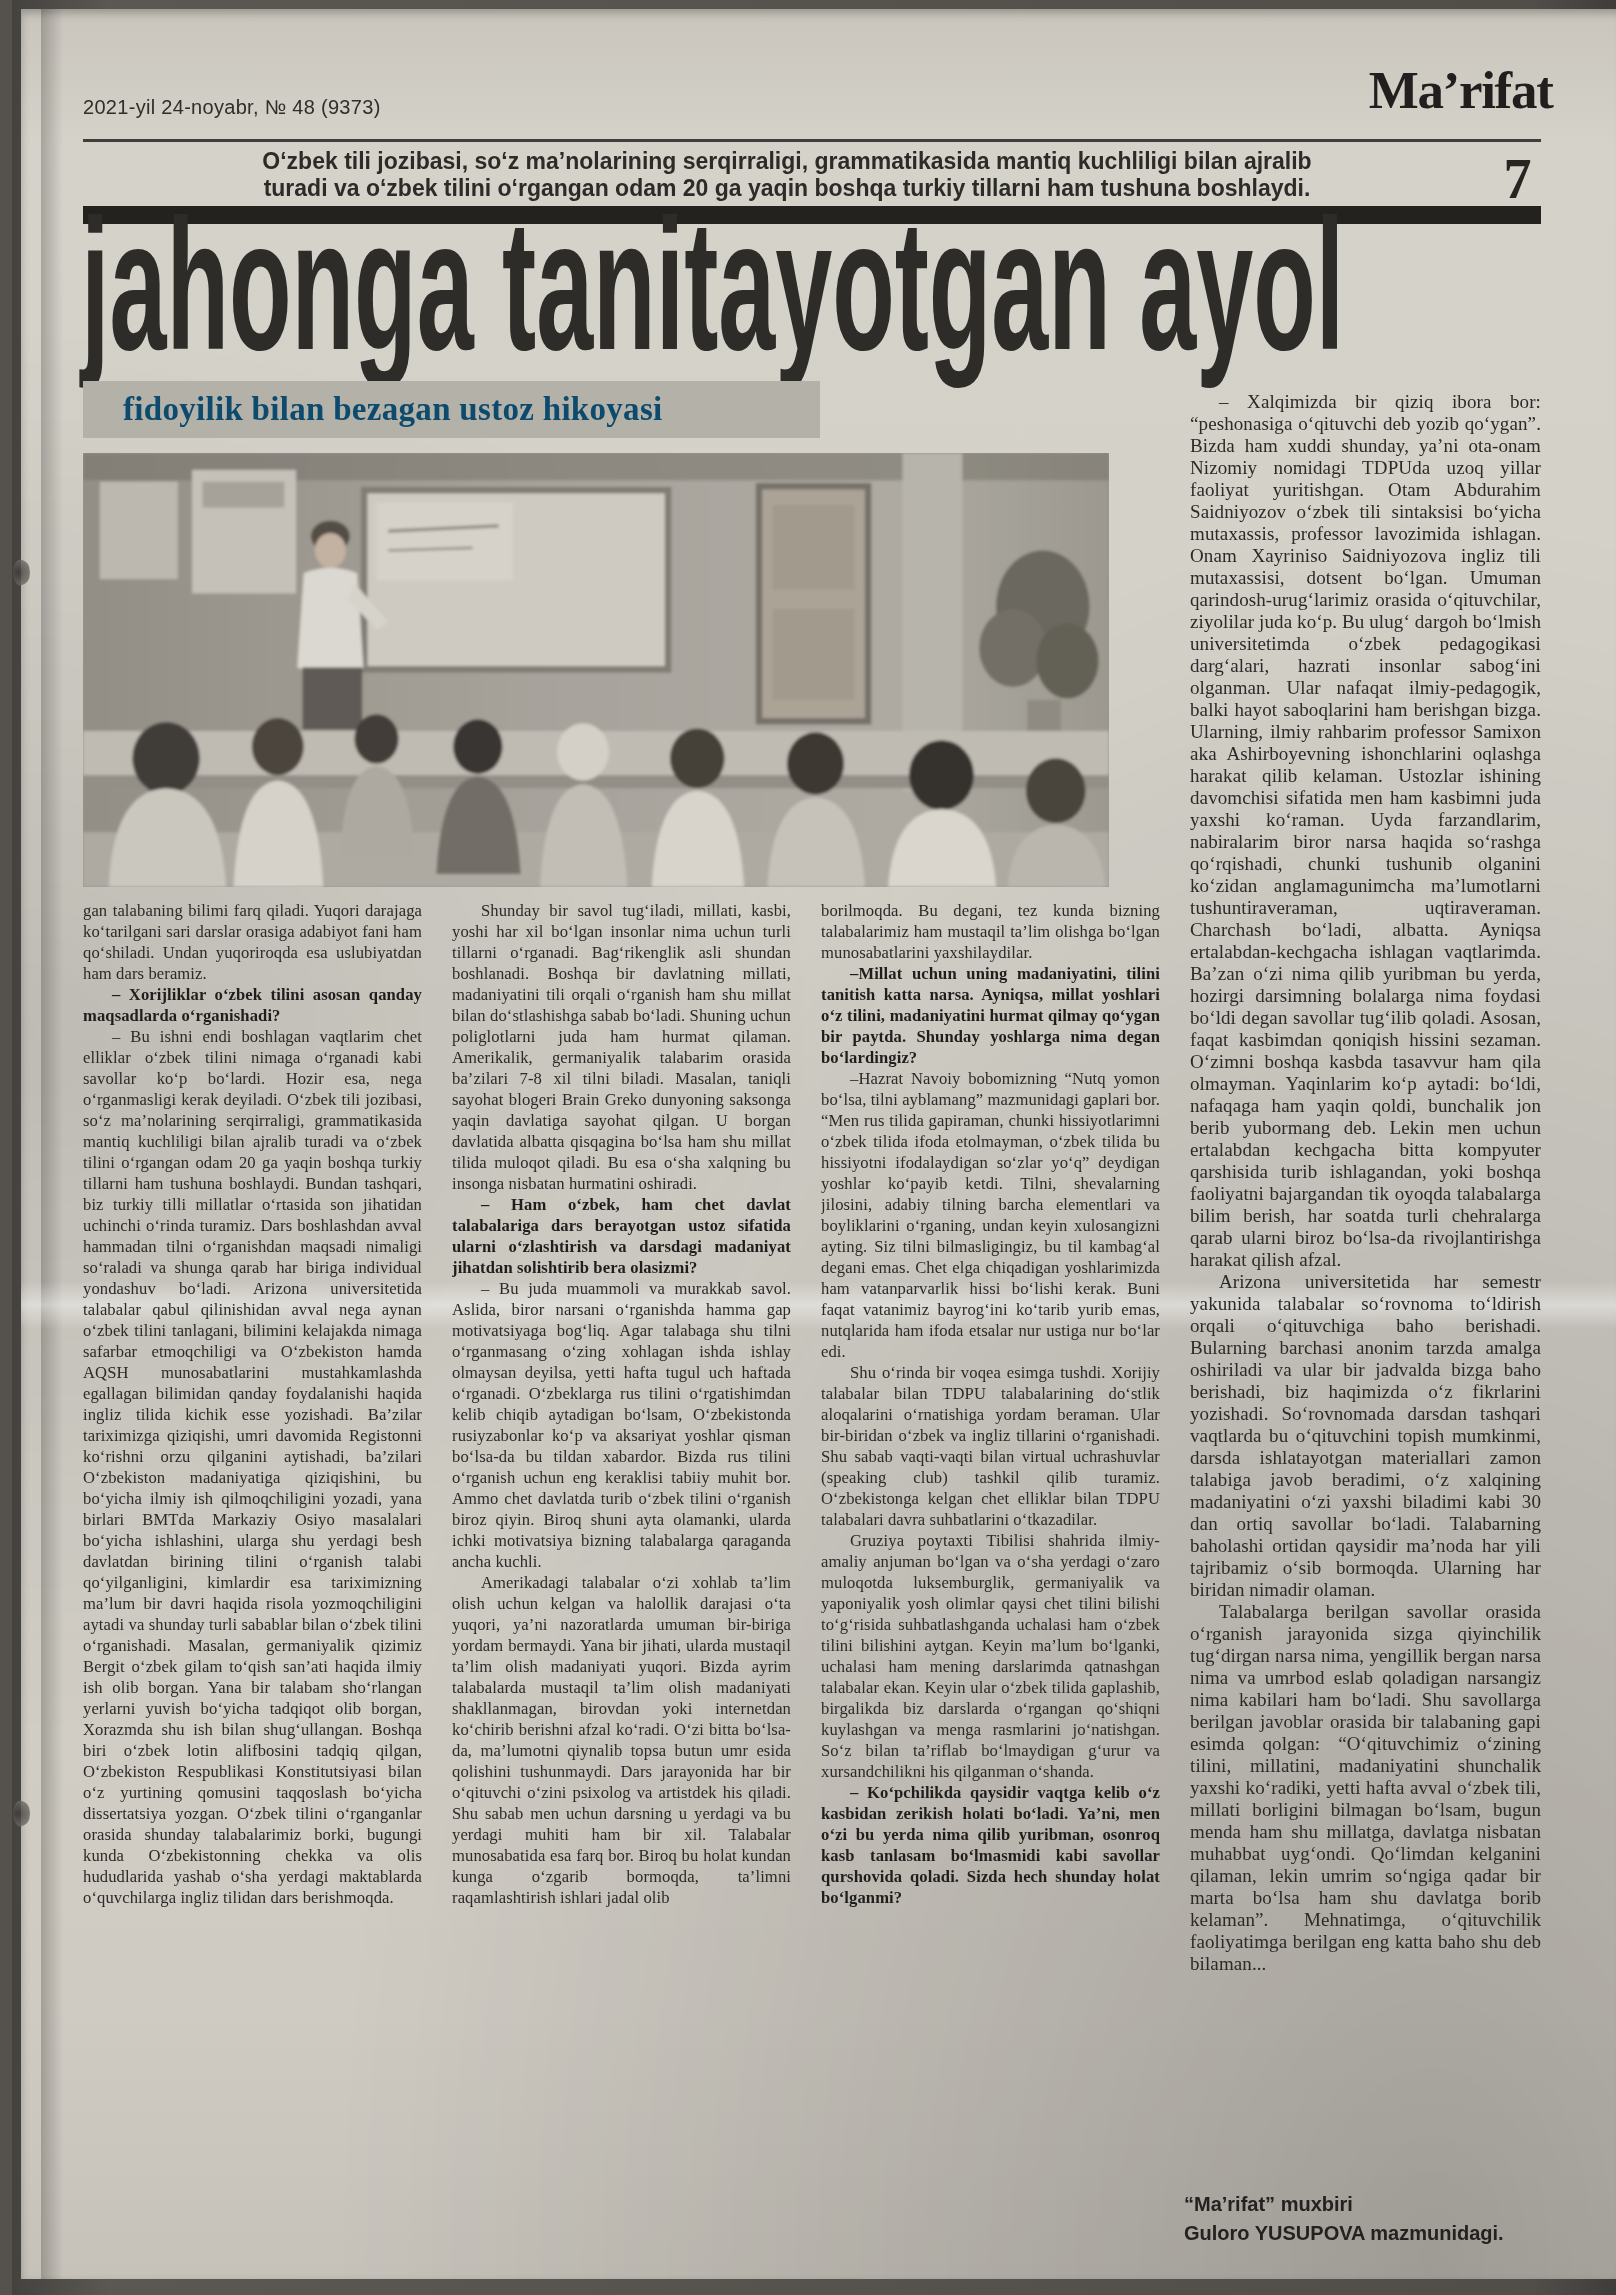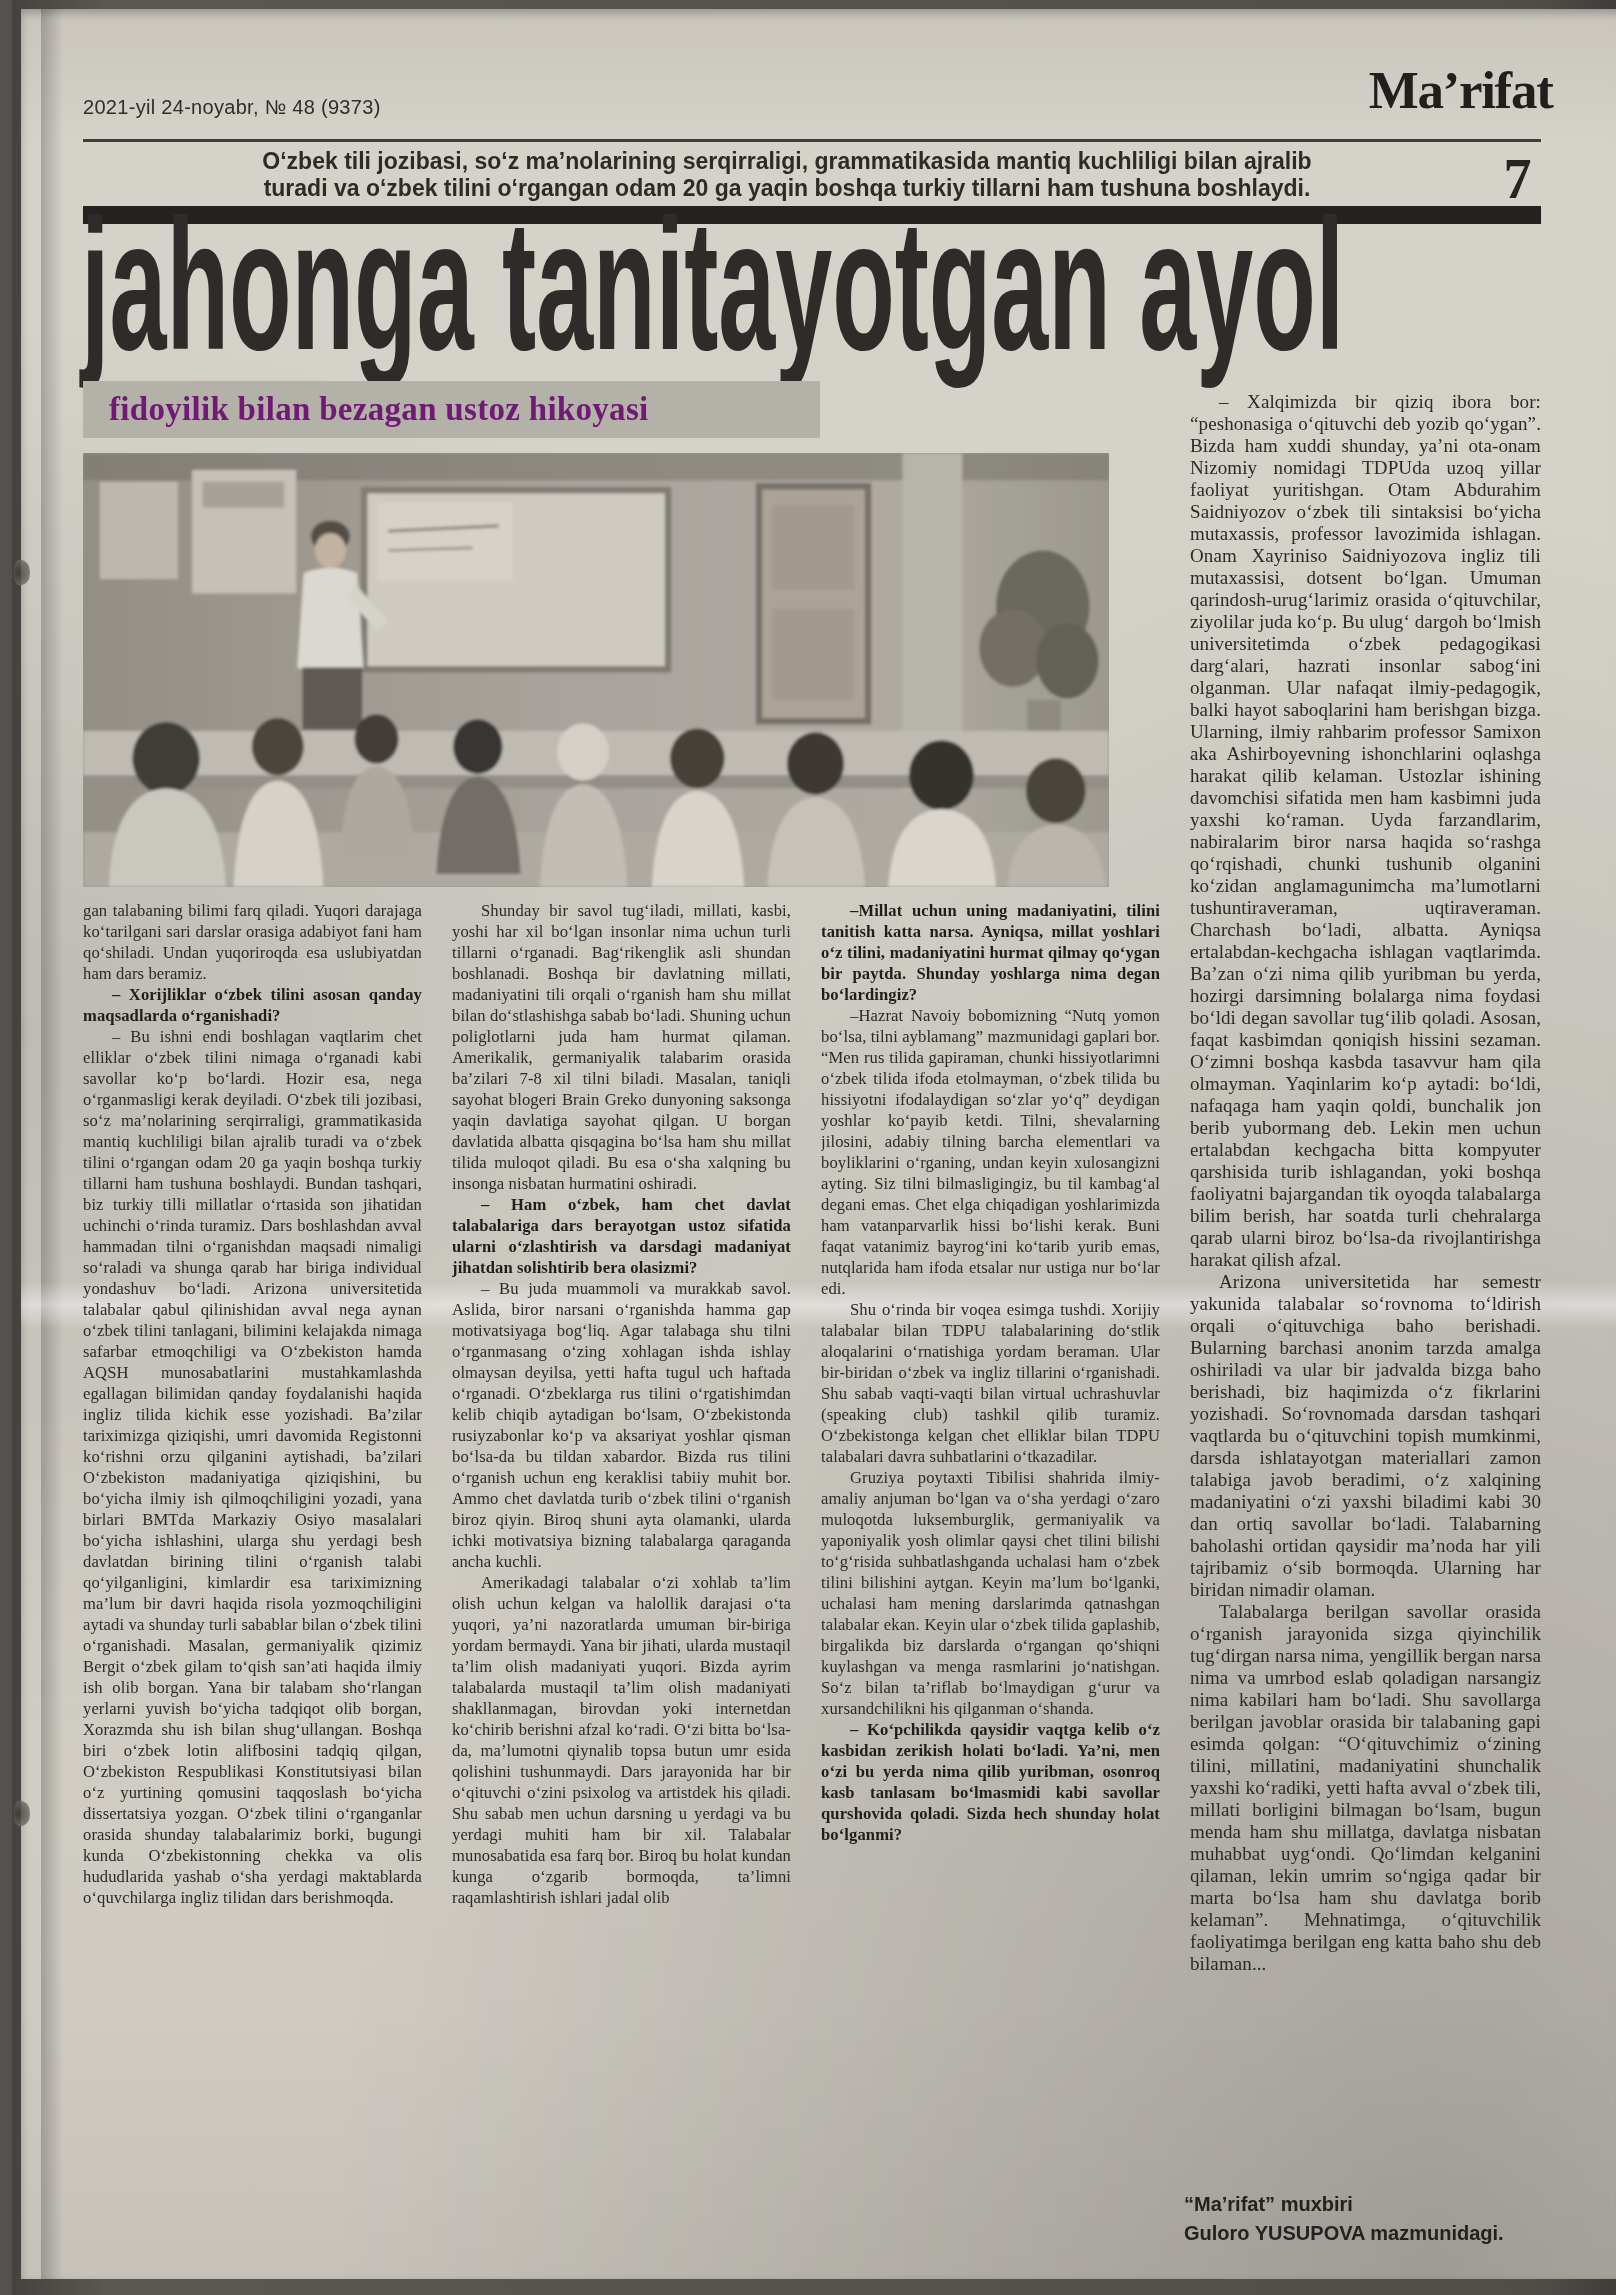--- a/index.html
+++ b/index.html
@@ -20,21 +20,21 @@
   .rule{position:absolute;left:62px;right:82px;top:130px;height:2.6px;background:#403e3a;}
   .pagenum{position:absolute;right:91px;top:138px;font-family:"Liberation Serif",serif;font-weight:bold;font-size:56px;color:#262522;}
   .standfirst{position:absolute;left:214px;width:1104px;top:139px;text-align:center;font-family:"Liberation Sans",sans-serif;font-weight:bold;font-size:23px;line-height:27px;color:#2c2b28;}
   .blackbar{position:absolute;left:62px;right:82px;top:197px;height:18px;background:#23221f;}
 
   
   .headline-svg{position:absolute;left:60px;top:181px;overflow:visible;}
   .headline-svg text{font-family:"Liberation Sans",sans-serif;font-weight:bold;fill:#2d2c29;}
 
   .subhead-bar{position:absolute;left:62px;top:372px;width:737px;height:57px;background:#b4b1a9;}
-  .subhead-bar .t{font-family:"Liberation Serif",serif;font-weight:bold;font-size:33px;line-height:57px;padding-left:26px;color:#701a75;letter-spacing:0.3px;border-radius:11px;}
+  .subhead-bar .t{font-family:"Liberation Serif",serif;font-weight:bold;font-size:33px;line-height:57px;padding-left:40px;color:#0c4a6e;letter-spacing:0.3px;border-radius:11px;}
 
   
   .photo{position:absolute;left:62px;top:444px;width:1026px;height:434px;background:#9a958d;overflow:hidden;}
 
   
   .col{position:absolute;top:891px;height:1359px;overflow:hidden;font-size:16.6px;line-height:21px;color:#2b2a28;}
   .col .para{margin:0;text-align:justify;text-indent:29px;letter-spacing:0.1px;}
   .col .para.cont{text-indent:0;font-family:Liberation Serif, serif;}
   .col .para.q{font-weight:bold;color:#1f1e1c;}
   #col1{left:62px;width:339px;}
@@ -155,20 +155,21 @@
         <p class="para q">– Xorijliklar o‘zbek tilini asosan qanday maqsadlarda o‘rganishadi?</p>
         <p class="para ">– Bu ishni endi boshlagan vaqtlarim chet elliklar o‘zbek tilini nimaga o‘rganadi kabi savollar ko‘p bo‘lardi. Hozir esa, nega o‘rganmasligi kerak deyiladi. O‘zbek tili jozibasi, so‘z ma’nolarining serqirraligi, grammatikasida mantiq kuchliligi bilan ajralib turadi va o‘zbek tilini o‘rgangan odam 20 ga yaqin boshqa turkiy tillarni ham tushuna boshlaydi. Bundan tashqari, biz turkiy tilli millatlar o‘rtasida son jihatidan uchinchi o‘rinda turamiz. Dars boshlashdan avval hammadan tilni o‘rganishdan maqsadi nimaligi so‘raladi va shunga qarab har biriga individual yondashuv bo‘ladi. Arizona universitetida talabalar qabul qilinishidan avval nega aynan o‘zbek tilini tanlagani, bilimini kelajakda nimaga safarbar etmoqchiligi va O‘zbekiston hamda AQSH munosabatlarini mustahkamlashda egallagan bilimidan qanday foydalanishi haqida ingliz tilida kichik esse yozishadi. Ba’zilar tariximizga qiziqishi, umri davomida Registonni ko‘rishni orzu qilganini aytishadi, ba’zilari O‘zbekiston madaniyatiga qiziqishini, bu bo‘yicha ilmiy ish qilmoqchiligini yozadi, yana birlari BMTda Markaziy Osiyo masalalari bo‘yicha ishlashini, ularga shu yerdagi besh davlatdan birining tilini o‘rganish talabi qo‘yilganligini, kimlardir esa tariximizning ma’lum bir davri haqida risola yozmoqchiligini aytadi va shunday turli sabablar bilan o‘zbek tilini o‘rganishadi. Masalan, germaniyalik qizimiz Bergit o‘zbek gilam to‘qish san’ati haqida ilmiy ish olib borgan. Yana bir talabam sho‘rlangan yerlarni yuvish bo‘yicha tadqiqot olib borgan, Xorazmda shu ish bilan shug‘ullangan. Boshqa biri o‘zbek lotin alifbosini tadqiq qilgan, O‘zbekiston Respublikasi Konstitutsiyasi bilan o‘z yurtining qomusini taqqoslash bo‘yicha dissertatsiya yozgan. O‘zbek tilini o‘rganganlar orasida shunday talabalarimiz borki, bugungi kunda O‘zbekistonning chekka va olis hududlarida yashab o‘sha yerdagi maktablarda o‘quvchilarga ingliz tilidan dars berishmoqda.</p>
       </div>
     <div class="col" id="col2">
         <p class="para ">Shunday bir savol tug‘iladi, millati, kasbi, yoshi har xil bo‘lgan insonlar nima uchun turli tillarni o‘rganadi. Bag‘rikenglik asli shundan boshlanadi. Boshqa bir davlatning millati, madaniyatini tili orqali o‘rganish ham shu millat bilan do‘stlashishga sabab bo‘ladi. Shuning uchun poliglotlarni juda ham hurmat qilaman. Amerikalik, germaniyalik talabarim orasida ba’zilari 7-8 xil tilni biladi. Masalan, taniqli sayohat blogeri Brain Greko dunyoning saksonga yaqin davlatiga sayohat qilgan. U borgan davlatida albatta qisqagina bo‘lsa ham shu millat tilida muloqot qiladi. Bu esa o‘sha xalqning bu insonga nisbatan hurmatini oshiradi.</p>
         <p class="para q">– Ham o‘zbek, ham chet davlat talabalariga dars berayotgan ustoz sifatida ularni o‘zlashtirish va darsdagi madaniyat jihatdan solishtirib bera olasizmi?</p>
         <p class="para ">– Bu juda muammoli va murakkab savol. Aslida, biror narsani o‘rganishda hamma gap motivatsiyaga bog‘liq. Agar talabaga shu tilni o‘rganmasang o‘zing xohlagan ishda ishlay olmaysan deyilsa, yetti hafta tugul uch haftada o‘rganadi. O‘zbeklarga rus tilini o‘rgatishimdan kelib chiqib aytadigan bo‘lsam, O‘zbekistonda rusiyzabonlar ko‘p va aksariyat yoshlar qisman bo‘lsa-da bu tildan xabardor. Bizda rus tilini o‘rganish uchun eng keraklisi tabiiy muhit bor. Ammo chet davlatda turib o‘zbek tilini o‘rganish biroz qiyin. Biroq shuni ayta olamanki, ularda ichki motivatsiya bizning talabalarga qaraganda ancha kuchli.</p>
         <p class="para ">Amerikadagi talabalar o‘zi xohlab ta’lim olish uchun kelgan va halollik darajasi o‘ta yuqori, ya’ni nazoratlarda umuman bir-biriga yordam bermaydi. Yana bir jihati, ularda mustaqil ta’lim olish madaniyati yuqori. Bizda ayrim talabalarda mustaqil ta’lim olish madaniyati shakllanmagan, birovdan yoki internetdan ko‘chirib berishni afzal ko‘radi. O‘zi bitta bo‘lsa-da, ma’lumotni qiynalib topsa butun umr esida qolishini tushunmaydi. Dars jarayonida har bir o‘qituvchi o‘zini psixolog va artistdek his qiladi. Shu sabab men uchun darsning u yerdagi va bu yerdagi muhiti ham bir xil. Talabalar munosabatida esa farq bor. Biroq bu holat kundan kunga o‘zgarib bormoqda, ta’limni raqamlashtirish ishlari jadal olib</p>
       </div>
     <div class="col" id="col3">
+        <p class="para cont">borilmoqda. Bu degani, tez kunda bizning talabalarimiz ham mustaqil ta’lim olishga bo‘lgan munosabatlarini yaxshilaydilar.</p>
         <p class="para q">–Millat uchun uning madaniyatini, tilini tanitish katta narsa. Ayniqsa, millat yoshlari o‘z tilini, madaniyatini hurmat qilmay qo‘ygan bir paytda. Shunday yoshlarga nima degan bo‘lardingiz?</p>
         <p class="para ">–Hazrat Navoiy bobomizning “Nutq yomon bo‘lsa, tilni ayblamang” mazmunidagi gaplari bor. “Men rus tilida gapiraman, chunki hissiyotlarimni o‘zbek tilida ifoda etolmayman, o‘zbek tilida bu hissiyotni ifodalaydigan so‘zlar yo‘q” deydigan yoshlar ko‘payib ketdi. Tilni, shevalarning jilosini, adabiy tilning barcha elementlari va boyliklarini o‘rganing, undan keyin xulosangizni ayting. Siz tilni bilmasligingiz, bu til kambag‘al degani emas. Chet elga chiqadigan yoshlarimizda ham vatanparvarlik hissi bo‘lishi kerak. Buni faqat vatanimiz bayrog‘ini ko‘tarib yurib emas, nutqlarida ham ifoda etsalar nur ustiga nur bo‘lar edi.</p>
         <p class="para ">Shu o‘rinda bir voqea esimga tushdi. Xorijiy talabalar bilan TDPU talabalarining do‘stlik aloqalarini o‘rnatishiga yordam beraman. Ular bir-biridan o‘zbek va ingliz tillarini o‘rganishadi. Shu sabab vaqti-vaqti bilan virtual uchrashuvlar (speaking club) tashkil qilib turamiz. O‘zbekistonga kelgan chet elliklar bilan TDPU talabalari davra suhbatlarini o‘tkazadilar.</p>
         <p class="para ">Gruziya poytaxti Tibilisi shahrida ilmiy-amaliy anjuman bo‘lgan va o‘sha yerdagi o‘zaro muloqotda luksemburglik, germaniyalik va yaponiyalik yosh olimlar qaysi chet tilini bilishi to‘g‘risida suhbatlashganda uchalasi ham o‘zbek tilini bilishini aytgan. Keyin ma’lum bo‘lganki, uchalasi ham mening darslarimda qatnashgan talabalar ekan. Keyin ular o‘zbek tilida gaplashib, birgalikda biz darslarda o‘rgangan qo‘shiqni kuylashgan va menga rasmlarini jo‘natishgan. So‘z bilan ta’riflab bo‘lmaydigan g‘urur va xursandchilikni his qilganman o‘shanda.</p>
         <p class="para q">– Ko‘pchilikda qaysidir vaqtga kelib o‘z kasbidan zerikish holati bo‘ladi. Ya’ni, men o‘zi bu yerda nima qilib yuribman, osonroq kasb tanlasam bo‘lmasmidi kabi savollar qurshovida qoladi. Sizda hech shunday holat bo‘lganmi?</p>
       </div>
     <div class="col" id="col4">
         <p class="para ">– Xalqimizda bir qiziq ibora bor: “peshonasiga o‘qituvchi deb yozib qo‘ygan”. Bizda ham xuddi shunday, ya’ni ota-onam Nizomiy nomidagi TDPUda uzoq yillar faoliyat yuritishgan. Otam Abdurahim Saidniyozov o‘zbek tili sintaksisi bo‘yicha mutaxassis, professor lavozimida ishlagan. Onam Xayriniso Saidniyozova ingliz tili mutaxassisi, dotsent bo‘lgan. Umuman qarindosh-urug‘larimiz orasida o‘qituvchilar, ziyolilar juda ko‘p. Bu ulug‘ dargoh bo‘lmish universitetimda o‘zbek pedagogikasi darg‘alari, hazrati insonlar sabog‘ini olganman. Ular nafaqat ilmiy-pedagogik, balki hayot saboqlarini ham berishgan bizga. Ularning, ilmiy rahbarim professor Samixon aka Ashirboyevning ishonchlarini oqlashga harakat qilib kelaman. Ustozlar ishining davomchisi sifatida men ham kasbimni juda yaxshi ko‘raman. Uyda farzandlarim, nabiralarim biror narsa haqida so‘rashga qo‘rqishadi, chunki tushunib olganini ko‘zidan anglamagunimcha ma’lumotlarni tushuntiraveraman, uqtiraveraman. Charchash bo‘ladi, albatta. Ayniqsa ertalabdan-kechgacha ishlagan vaqtlarimda. Ba’zan o‘zi nima qilib yuribman bu yerda, hozirgi darsimning bolalarga nima foydasi bo‘ldi degan savollar tug‘ilib qoladi. Asosan, faqat kasbimdan qoniqish hissini sezaman. O‘zimni boshqa kasbda tasavvur ham qila olmayman. Yaqinlarim ko‘p aytadi: bo‘ldi, nafaqaga ham yaqin qoldi, bunchalik jon berib yubormang deb. Lekin men uchun ertalabdan kechgacha bitta kompyuter qarshisida turib ishlagandan, yoki boshqa faoliyatni bajargandan tik oyoqda talabalarga bilim berish, har soatda turli chehralarga qarab ularni biroz bo‘lsa-da rivojlantirishga harakat qilish afzal.</p>
         <p class="para ">Arizona universitetida har semestr yakunida talabalar so‘rovnoma to‘ldirish orqali o‘qituvchiga baho berishadi. Bularning barchasi anonim tarzda amalga oshiriladi va ular bir jadvalda bizga baho berishadi, biz haqimizda o‘z fikrlarini yozishadi. So‘rovnomada darsdan tashqari vaqtlarda bu o‘qituvchini topish mumkinmi, darsda ishlatayotgan materiallari zamon talabiga javob beradimi, o‘z xalqining madaniyatini o‘zi yaxshi biladimi kabi 30 dan ortiq savollar bo‘ladi. Talabarning baholashi ortidan qaysidir ma’noda har yili tajribamiz o‘sib bormoqda. Ularning har biridan nimadir olaman.</p>
         <p class="para ">Talabalarga berilgan savollar orasida o‘rganish jarayonida sizga qiyinchilik tug‘dirgan narsa nima, yengillik bergan narsa nima va umrbod eslab qoladigan narsangiz nima kabilari ham bo‘ladi. Shu savollarga berilgan javoblar orasida bir talabaning gapi esimda qolgan: “O‘qituvchimiz o‘zining tilini, millatini, madaniyatini shunchalik yaxshi ko‘radiki, yetti hafta avval o‘zbek tili, millati borligini bilmagan bo‘lsam, bugun menda ham shu millatga, davlatga nisbatan muhabbat uyg‘ondi. Qo‘limdan kelganini qilaman, lekin umrim so‘ngiga qadar bir marta bo‘lsa ham shu davlatga borib kelaman”. Mehnatimga, o‘qituvchilik faoliyatimga berilgan eng katta baho shu deb bilaman...</p>

